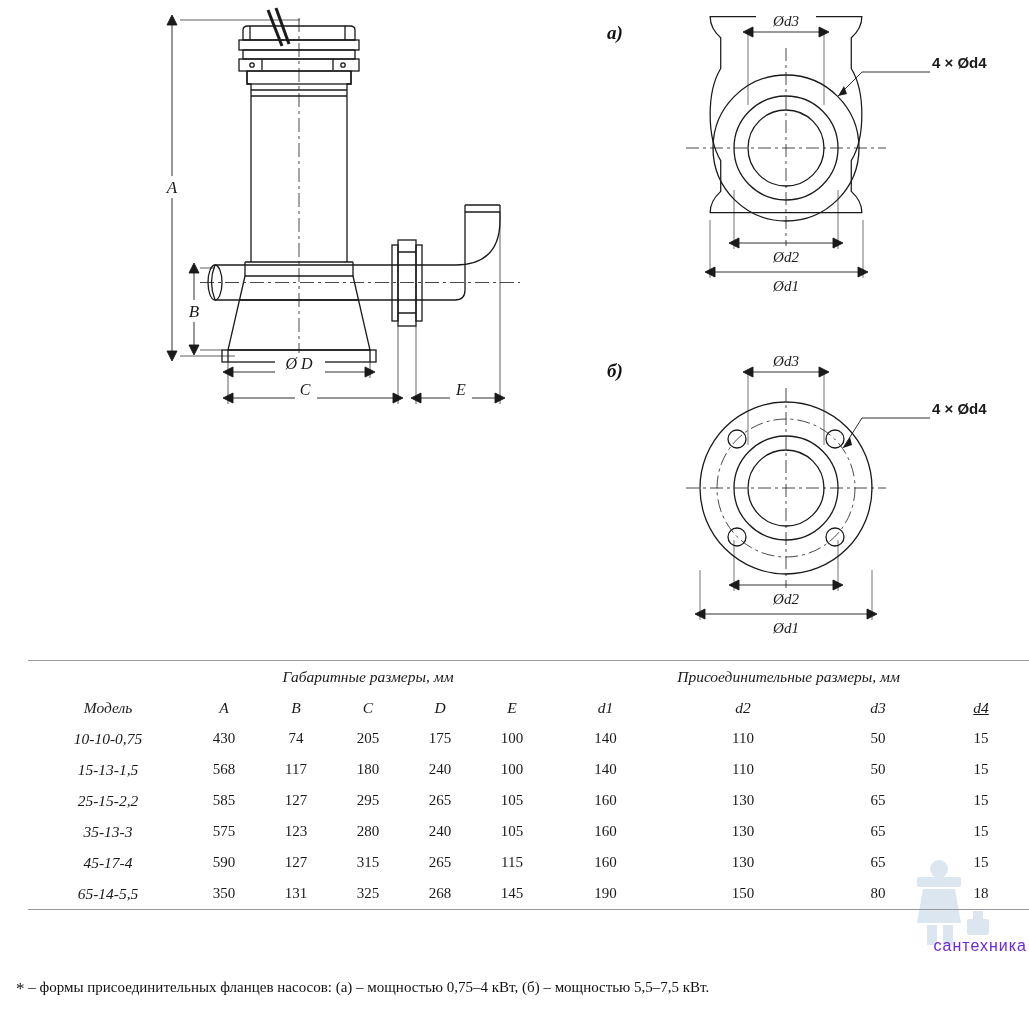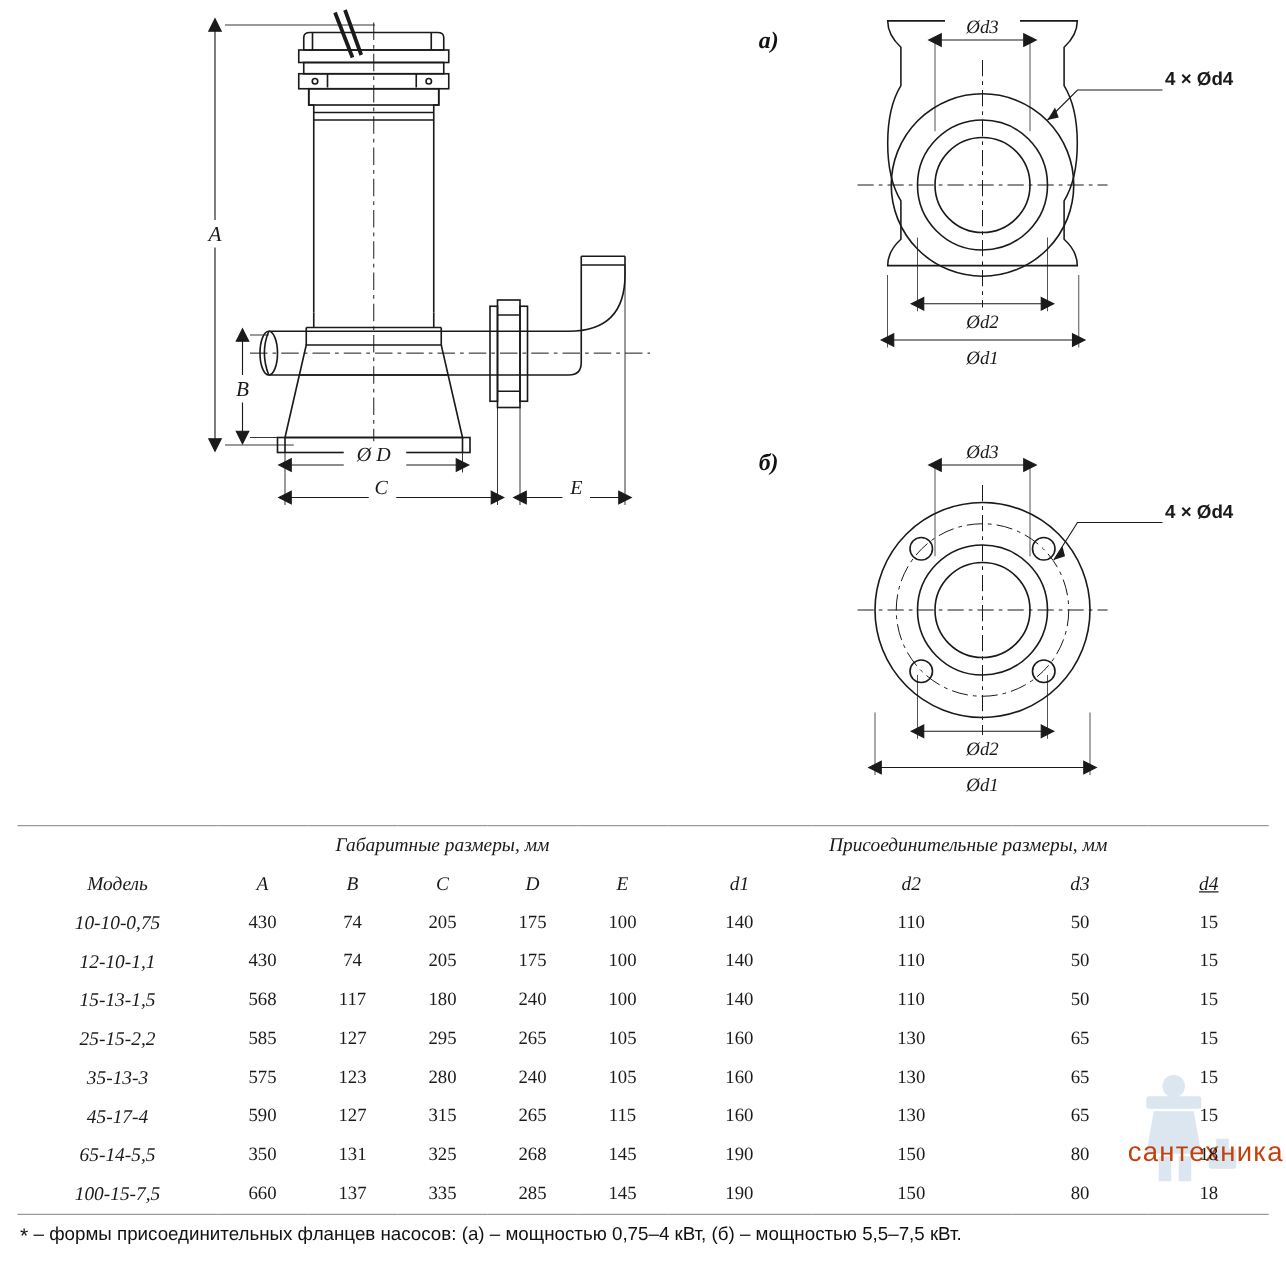--- a/index.html
+++ b/index.html
@@ -37,21 +37,21 @@
     font-style: italic;
     font-family: "Liberation Serif", serif;
     color: #111;
   }
   .label-a { left: 607px; top: 22px; }
   .label-b { left: 607px; top: 360px; }
 
   
   .table-wrap {
     position: absolute;
-    left: 14px;
+    left: 28px;
     top: 660px;
     width: 1001px;
   }
   table.specs {
     border-collapse: collapse;
     width: 1001px;
     font-family: "Liberation Serif", serif;
     font-size: 15px;
   }
   table.specs td, table.specs th {
@@ -80,44 +80,44 @@
     white-space: nowrap;
   }
   .topline {
     border-top: 1px solid #9a9a9a !important;
   }
   .footnote {
     position: absolute;
     left: 16px;
     top: 979px;
     width: 1000px;
-    font-family: Liberation Sans, sans-serif;
+    font-family: Liberation Serif, serif;
     font-size: 15px;
     color: #111;
   }
   .footnote .star {
     font-size: 17px;
     vertical-align: top;
   }
   
   .wm {
     position: absolute;
     right: 6px;
     bottom: 74px;
     width: 120px;
     height: 90px;
     opacity: 0.55;
     pointer-events: none;
   }
   .wm-text {
     position: absolute;
     right: 2px;
-    bottom: 88px;
-    font-size: 22px;
-    color: #c2410c;
+    bottom: 68px;
+    font-size: 16px;
+    color: #6d28d9;
     letter-spacing: 1px;
     font-family: "Liberation Sans", sans-serif;
     transform: none;
     pointer-events: none;
   }
 </style>
 </head>
 <body>
 
 <div class="page">
@@ -378,32 +378,20 @@
         <td>74</td>
         <td>205</td>
         <td>175</td>
         <td>100</td>
         <td>140</td>
         <td>110</td>
         <td>50</td>
         <td>15</td>
       </tr>
       <tr class="rowline">
-        <td class="model-cell">12-10-1,1</td>
-        <td>430</td>
-        <td>74</td>
-        <td>205</td>
-        <td>175</td>
-        <td>100</td>
-        <td>140</td>
-        <td>110</td>
-        <td>50</td>
-        <td>15</td>
-      </tr>
-      <tr class="rowline">
         <td class="model-cell">15-13-1,5</td>
         <td>568</td>
         <td>117</td>
         <td>180</td>
         <td>240</td>
         <td>100</td>
         <td>140</td>
         <td>110</td>
         <td>50</td>
         <td>15</td>
@@ -449,32 +437,20 @@
         <td>350</td>
         <td>131</td>
         <td>325</td>
         <td>268</td>
         <td>145</td>
         <td>190</td>
         <td>150</td>
         <td>80</td>
         <td>18</td>
       </tr>
-      <tr class="rowline">
-        <td class="model-cell">100-15-7,5</td>
-        <td>660</td>
-        <td>137</td>
-        <td>335</td>
-        <td>285</td>
-        <td>145</td>
-        <td>190</td>
-        <td>150</td>
-        <td>80</td>
-        <td>18</td>
-      </tr>
       <tr>
         <td class="topline" colspan="10" style="height:0;"></td>
       </tr>
     </tbody>
       </table>
   </div>
 
   <div class="footnote">
     <span class="star">*</span><span> – формы присоединительных фланцев насосов: (а) – мощностью 0,75–4 кВт, (б) – мощностью 5,5–7,5 кВт.</span>
   </div>

